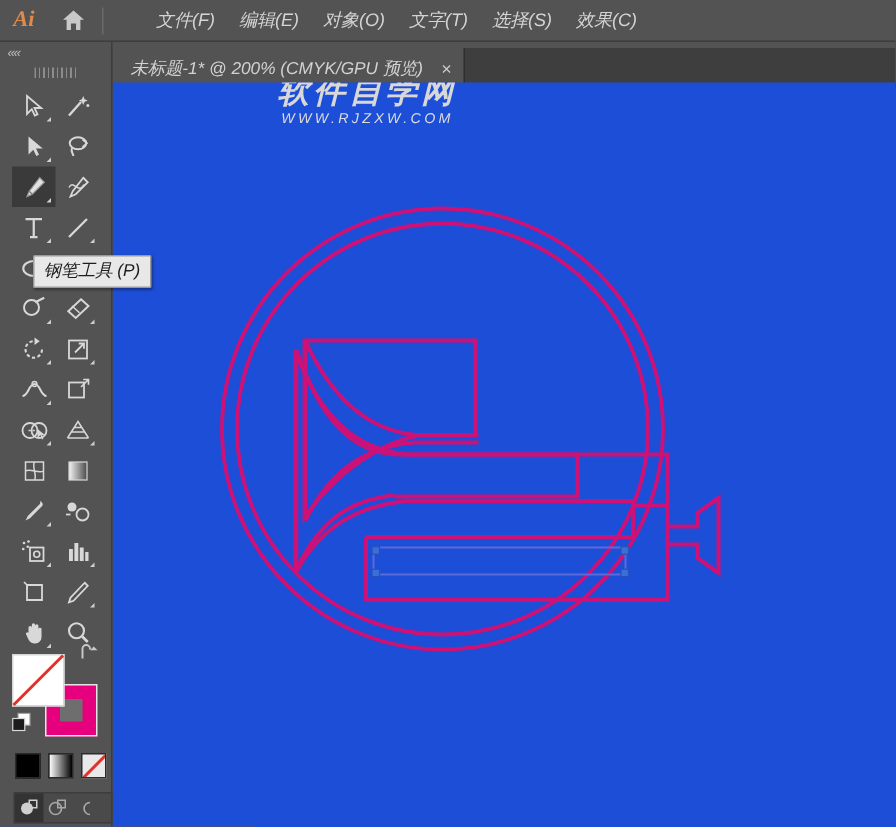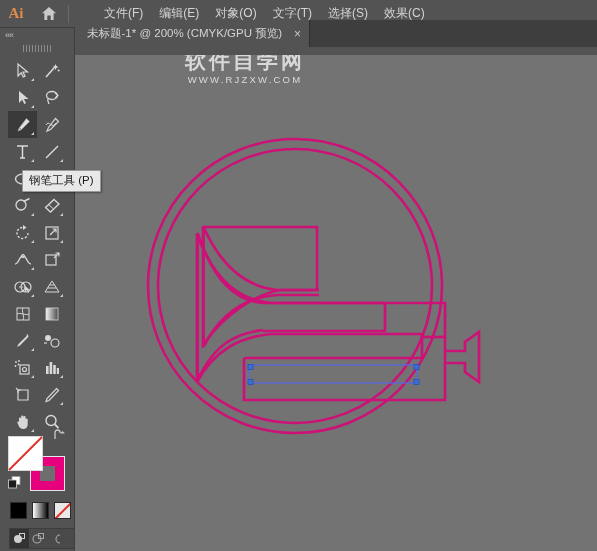--- a/index.html
+++ b/index.html
@@ -2,21 +2,21 @@
 <html><head>
 <meta charset="utf-8">
 <style>
   * { box-sizing: border-box; margin: 0; padding: 0; }
   html, body {
     width: 597px; height: 551px;
     overflow: hidden;
     background: #535353;
     font-family: "Liberation Sans", "DejaVu Sans", sans-serif;
   }
-  #app { position: relative; width: 597px; height: 396px; }
+  #app { position: relative; width: 597px; height: 396px; font-style: italic; }
 
   
   .menubar {
     position: absolute; left: 0; top: 0; width: 597px; height: 28px;
     background: #535353;
     display: flex; align-items: center;
     border-bottom: 1px solid #3d3d3d;
   }
   .ai-logo {
     width: 32px; height: 28px;
@@ -33,21 +33,21 @@
     width: 1px; height: 18px; background: #6a6a6a; margin: 0 4px 0 2px;
   }
   .menu-items { display: flex; align-items: center; margin-left: 23px; }
   .menu-item {
     color: #d4d4d4; font-size: 12px; padding: 4px 8px; white-space: nowrap;
     cursor: default;
   }
 
   
   .tabbar {
-    position: absolute; left: 75px; top: 20px; width: 522px; height: 27px;
+    position: absolute; left: 75px; top: 32px; width: 522px; height: 27px;
     background: #3e3e3e;
     display: flex; align-items: center;
   }
   .doc-tab {
     background: #535353;
     display: flex; align-items: center;
     padding: 0 8px 0 12px; height: 27px;
     border-right: 1px solid #2f2f2f;
     max-width: 260px;
   }
@@ -146,21 +146,21 @@
     border: 1px solid #3d3d3d;
   }
   .dm-btn {
     width: 19px; height: 19px; display: flex; align-items: center; justify-content: center;
   }
   .dm-btn.active { background: #333333; }
 
   
   .canvas {
     position: absolute; left: 75px; top: 55px; width: 522px; height: 496px;
-    background: #737373;
+    background: #1d4ed8;
     overflow: hidden;
   }
   .artboard-svg { position: absolute; left: 0; top: 0; }
 
   
   .watermark {
     position: absolute; left: 110px; top: -5px;
     text-align: center; pointer-events: none; user-select: none;
   }
   .wm-cn {

